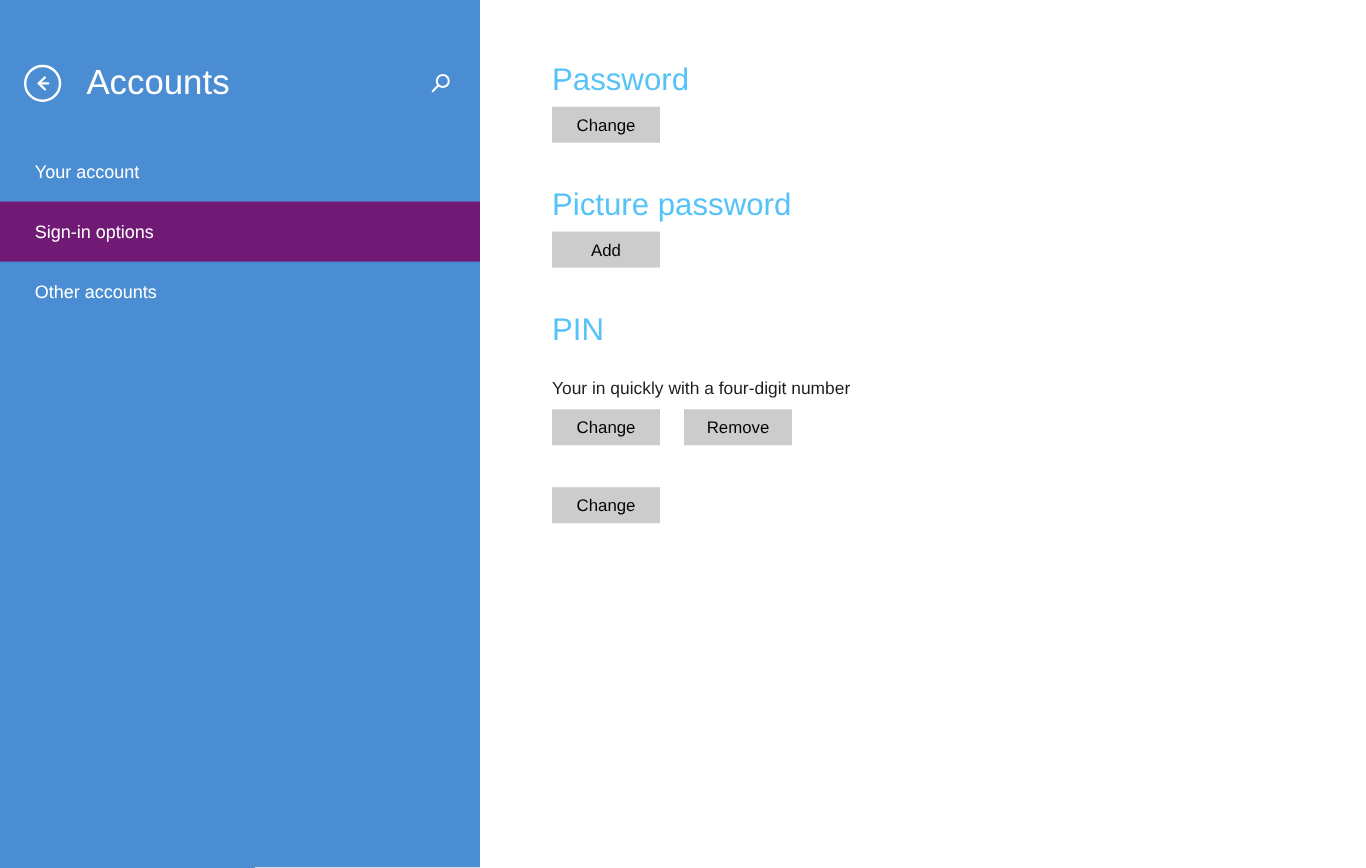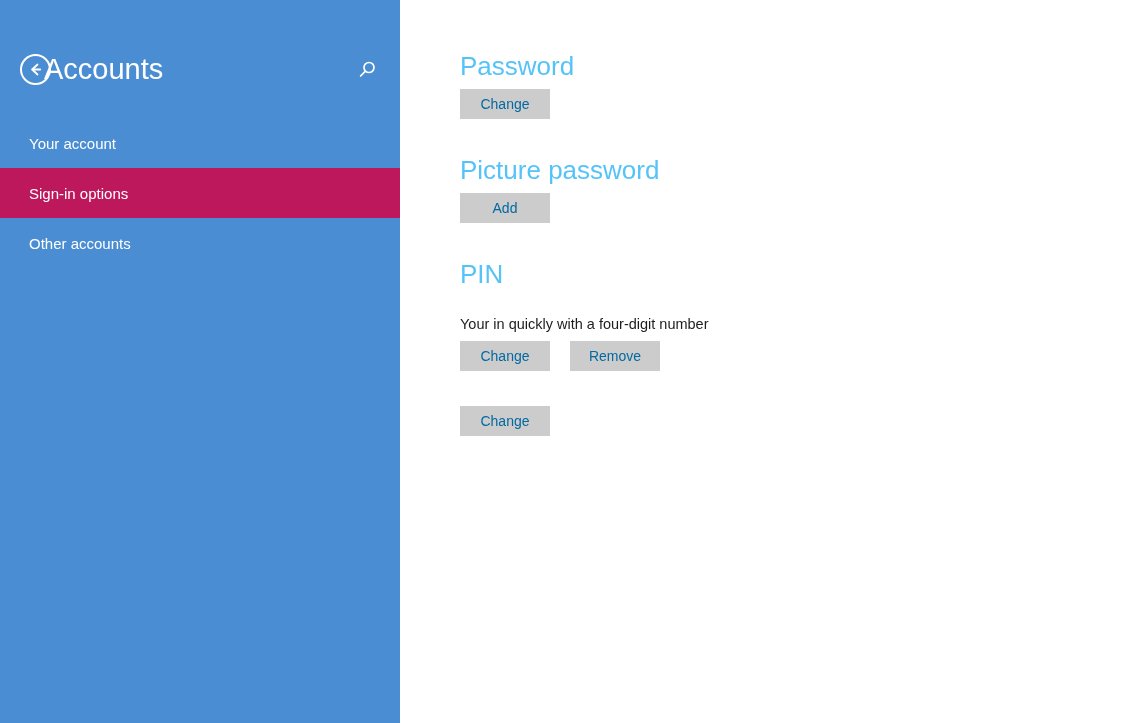--- a/index.html
+++ b/index.html
@@ -47,21 +47,21 @@
     border-radius: 50%;
     cursor: pointer;
     display: flex;
     align-items: center;
     justify-content: center;
   }
   .back-button svg { display: block; }
 
   .page-title {
     position: absolute;
-    left: 44px;
+    left: 72px;
     top: 51px;
     font-size: 29px;
     font-weight: 300;
     color: #ffffff;
     letter-spacing: 0px;
     line-height: 36px;
     white-space: nowrap;
   }
 
   .search-button {
@@ -87,21 +87,21 @@
     display: flex;
     align-items: center;
     padding-left: 29px;
     font-size: 15px;
     color: #ffffff;
     cursor: pointer;
     font-weight: 400;
   }
 
   .nav-item.selected {
-    background: #be185d;
+    background: #701a75;
   }
 
   
   .content {
     flex: 1 1 auto;
     height: 723px;
     background: #ffffff;
     padding-left: 60px;
     padding-top: 50px;
     overflow: hidden;
@@ -132,21 +132,21 @@
     display: flex;
     gap: 20px;
     margin-top: 7px;
   }
 
   .action-button {
     min-width: 90px;
     height: 30px;
     background: #cccccc;
     border: none;
-    color: #0369a1;
+    color: #000000;
     font-family: "Liberation Sans", sans-serif;
     font-size: 14px;
     font-weight: 400;
     cursor: pointer;
     padding: 0 14px;
     line-height: 30px;
     text-align: center;
   }
 
   

